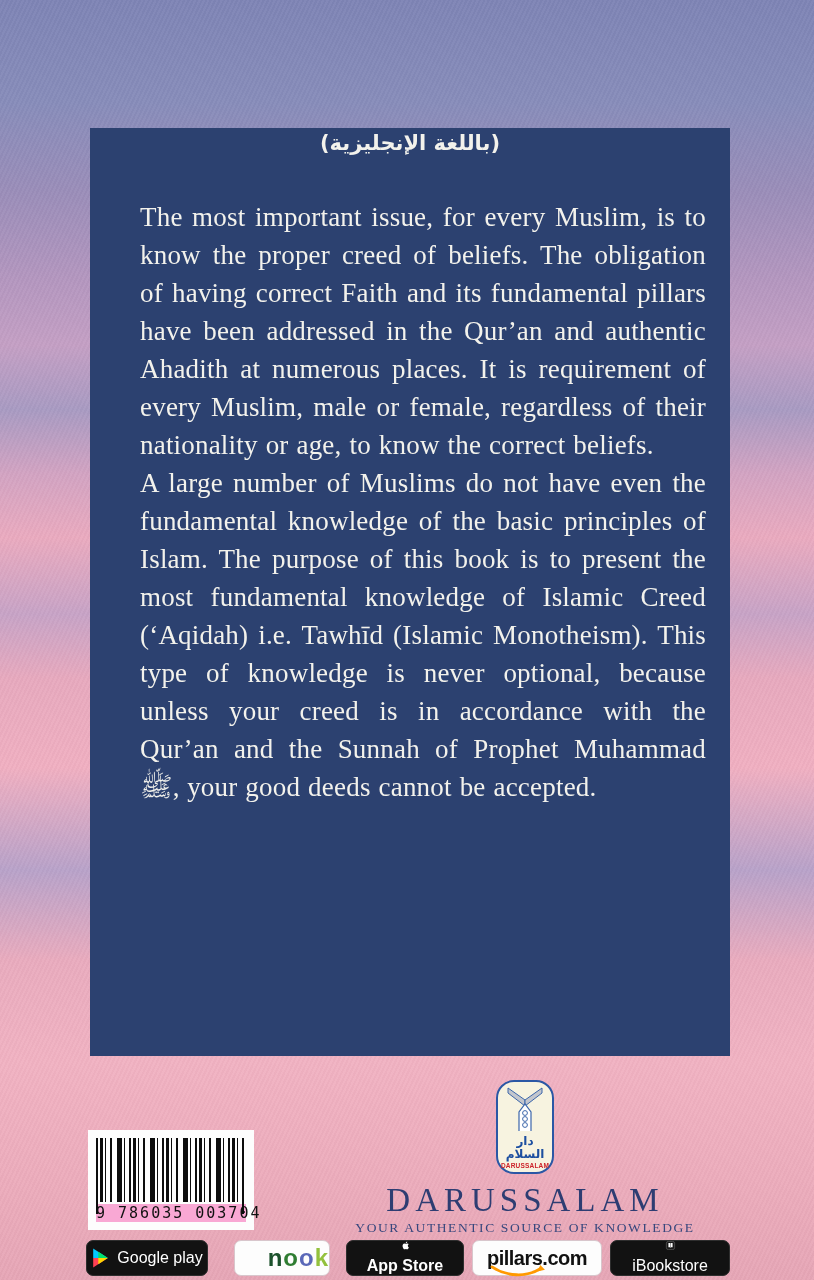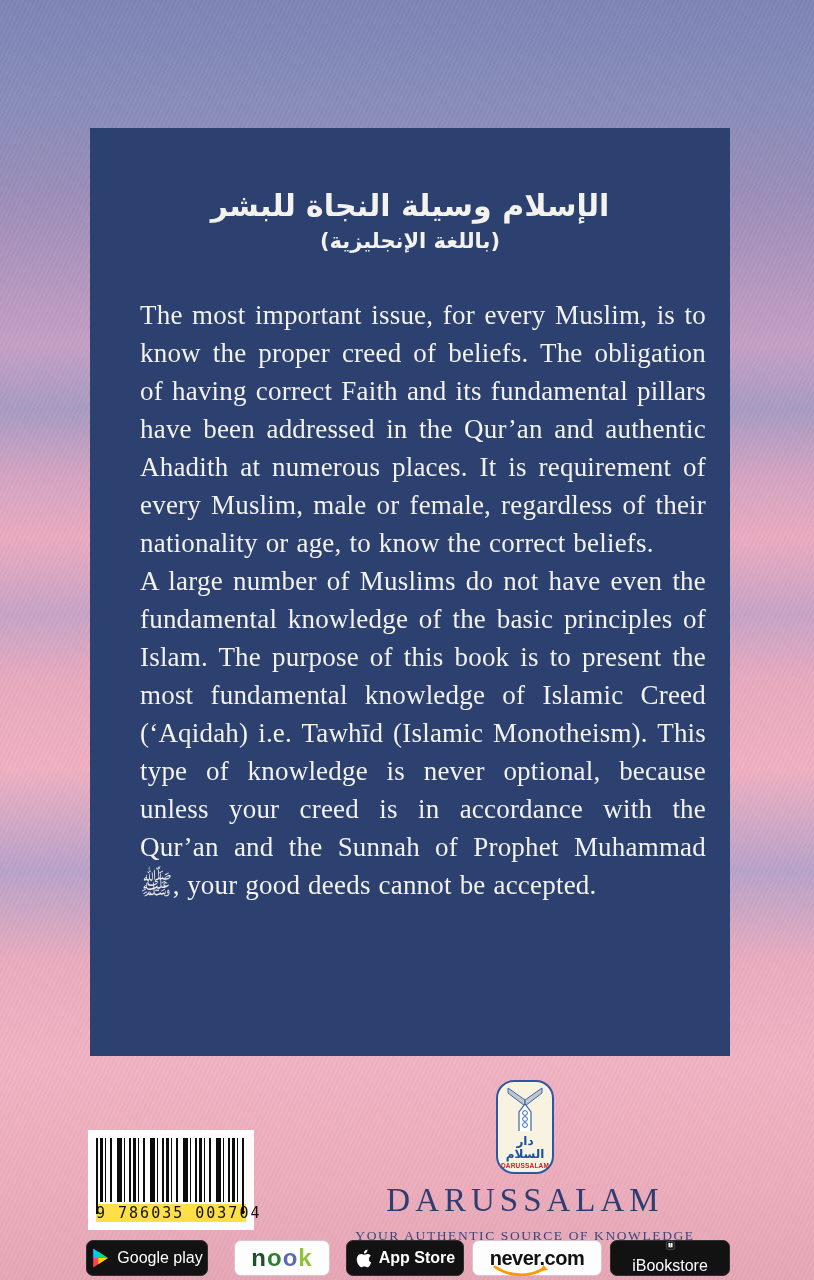--- a/index.html
+++ b/index.html
@@ -47,21 +47,21 @@
       #0c0c0c 0 2px,#fdfdfd 2px 4px,#0c0c0c 4px 7px,#fdfdfd 7px 9px,
       #0c0c0c 9px 10px,#fdfdfd 10px 14px,#0c0c0c 14px 16px,#fdfdfd 16px 21px,
       #0c0c0c 21px 26px,#fdfdfd 26px 28px,#0c0c0c 28px 29px,#fdfdfd 29px 33px);
   }
   .bars::before,.bars::after{
     content:"";position:absolute;top:0;width:2px;height:76px;background:#0c0c0c;
   }
   .bars::before{left:0;}
   .bars::after{right:2px;}
   .barcode-number{
-    margin-top:2px;text-align:center;color:#111;background:#fde047;
+    margin-top:2px;text-align:center;color:#111;background:#f9a8d4;
     font-family:"DejaVu Sans Mono",monospace;font-size:15px;letter-spacing:2px;white-space:nowrap;
   }
   
   .publisher{position:absolute;left:340px;top:1080px;width:370px;text-align:center;z-index:2;}
   .ds-logo{
     width:58px;margin:0 auto;background:#f7f3e0;
     border:2px solid #2b57a5;border-radius:18px;box-sizing:border-box;
     padding:3px 2px 3px;
   }
   .ds-logo-arabic{
@@ -70,50 +70,49 @@
   }
   .ds-logo-caption{
     font-family:"Liberation Sans",sans-serif;font-weight:bold;
     color:#cc2229;font-size:6.5px;letter-spacing:.2px;margin-top:1px;white-space:nowrap;
   }
   .publisher-name{
     margin-top:8px;color:#2e3d72;font-size:33px;line-height:36px;
     letter-spacing:5px;font-family:"Liberation Serif",serif;
   }
   .publisher-tagline{
-    margin-top:10px;color:#37477d;font-size:13.5px;letter-spacing:1.6px;
+    margin-top:2px;color:#37477d;font-size:13.5px;letter-spacing:1.6px;
     font-family:"Liberation Serif",serif;
   }
   
   .badge{
     position:absolute;top:1240px;height:36px;border-radius:7px;z-index:2;
     display:flex;align-items:center;justify-content:center;gap:7px;
     font-family:"Liberation Sans",sans-serif;box-sizing:border-box;
   }
   .badge.dark{background:#121212;color:#fff;border:1px solid #2e2e2e;}
   .badge.light{background:#fdfdfd;border:1px solid #d8c6cc;}
   .badge-label{font-size:16px;white-space:nowrap;}
   .badge-gp{left:86px;width:122px;}
-  .badge-nook{left:234px;width:96px;}
-  .badge-app{left:346px;width:118px;}
+  .badge-nook{left:234px;width:96px;justify-content:flex-end;}
+  .badge-app{left:346px;width:118px;flex-direction:column;}
   .badge-amz{left:472px;width:130px;}
   .badge-ibk{left:610px;width:120px;flex-direction:column;}
   .nook-word{font-weight:bold;font-size:24px;letter-spacing:1px;line-height:1;}
   .nook-n{color:#1c512c;} .nook-o1{color:#2f7d32;} .nook-o2{color:#5a68b8;} .nook-k{color:#93c13d;}
   .amz-wrap{position:relative;line-height:1;}
   .amz-text{font-weight:bold;font-size:20px;color:#111;letter-spacing:-.5px;}
   .amz-smile{position:absolute;left:2px;top:17px;}
 </style>
 </head>
 <body>
 
 <div class="cover">
 
   <div class="panel">
-    <div class="arabic-title">الإسلام وسيلة النجاة للبشر</div>
     <div class="arabic-sub">(باللغة الإنجليزية)</div>
     <div class="body-text">
       <p class="para">The most important issue, for every Muslim, is to know the proper creed of beliefs. The obligation of having correct Faith and its fundamental pillars have been addressed in the Qur’an and authentic Ahadith at numerous places. It is requirement of every Muslim, male or female, regardless of their nationality or age, to know the correct beliefs.</p>
       <p class="para">A large number of Muslims do not have even the fundamental knowledge of the basic principles of Islam. The purpose of this book is to present the most fundamental knowledge of Islamic Creed (‘Aqidah) i.e. Tawhīd (Islamic Monotheism). This type of knowledge is never optional, because unless your creed is in accordance with the Qur’an and the Sunnah of Prophet Muhammad ﷺ, your good deeds cannot be accepted.</p>
     </div>
   </div>
 
   <div class="barcode">
     <div class="bars"></div>
     <div class="barcode-number">9 786035 003704</div>
@@ -153,21 +152,21 @@
   <div class="badge dark badge-app">
     <svg viewBox="0 0 24 29" width="17" height="21">
       <path fill="#fff" d="M19.6 15.3c0-3.2 2.6-4.7 2.7-4.8-1.5-2.2-3.8-2.5-4.6-2.5-2-.2-3.8 1.2-4.8 1.2-1 0-2.5-1.2-4.1-1.1-2.1 0-4.1 1.2-5.2 3.1-2.2 3.8-.6 9.5 1.6 12.6 1.1 1.5 2.3 3.2 3.9 3.1 1.6-.1 2.2-1 4.1-1 1.9 0 2.4 1 4.1 1 1.7 0 2.8-1.5 3.8-3 1.2-1.8 1.7-3.5 1.7-3.6-.1-.1-3.2-1.3-3.2-5z"></path>
       <path fill="#fff" d="M16.3 5.9c.9-1.1 1.5-2.6 1.3-4.1-1.3.1-2.8.9-3.7 1.9-.8 1-1.5 2.5-1.3 3.9 1.4.1 2.8-.7 3.7-1.7z"></path>
     </svg>
     <span class="badge-label" style="font-weight:bold;">App Store</span>
   </div>
 
   <div class="badge light badge-amz">
     <span class="amz-wrap">
-      <span class="amz-text"><span>never</span><span>.com</span></span>
+      <span class="amz-text"><span>pillars</span><span>.com</span></span>
       <svg class="amz-smile" viewBox="0 0 60 14" width="58" height="13">
         <path d="M2 2 C18 13 40 13 54 4" stroke="#ff9900" stroke-width="3" fill="none" stroke-linecap="round"></path>
         <path fill="#ff9900" d="M54 0 L59 5 L51 7 Z"></path>
       </svg>
     </span>
   </div>
 
   <div class="badge dark badge-ibk">
     <svg viewBox="0 0 26 26" width="21" height="21">
       <rect x="1" y="1" width="24" height="24" rx="6" fill="#1a1a1a" stroke="#8a8a8a" stroke-width="1.3"></rect>

